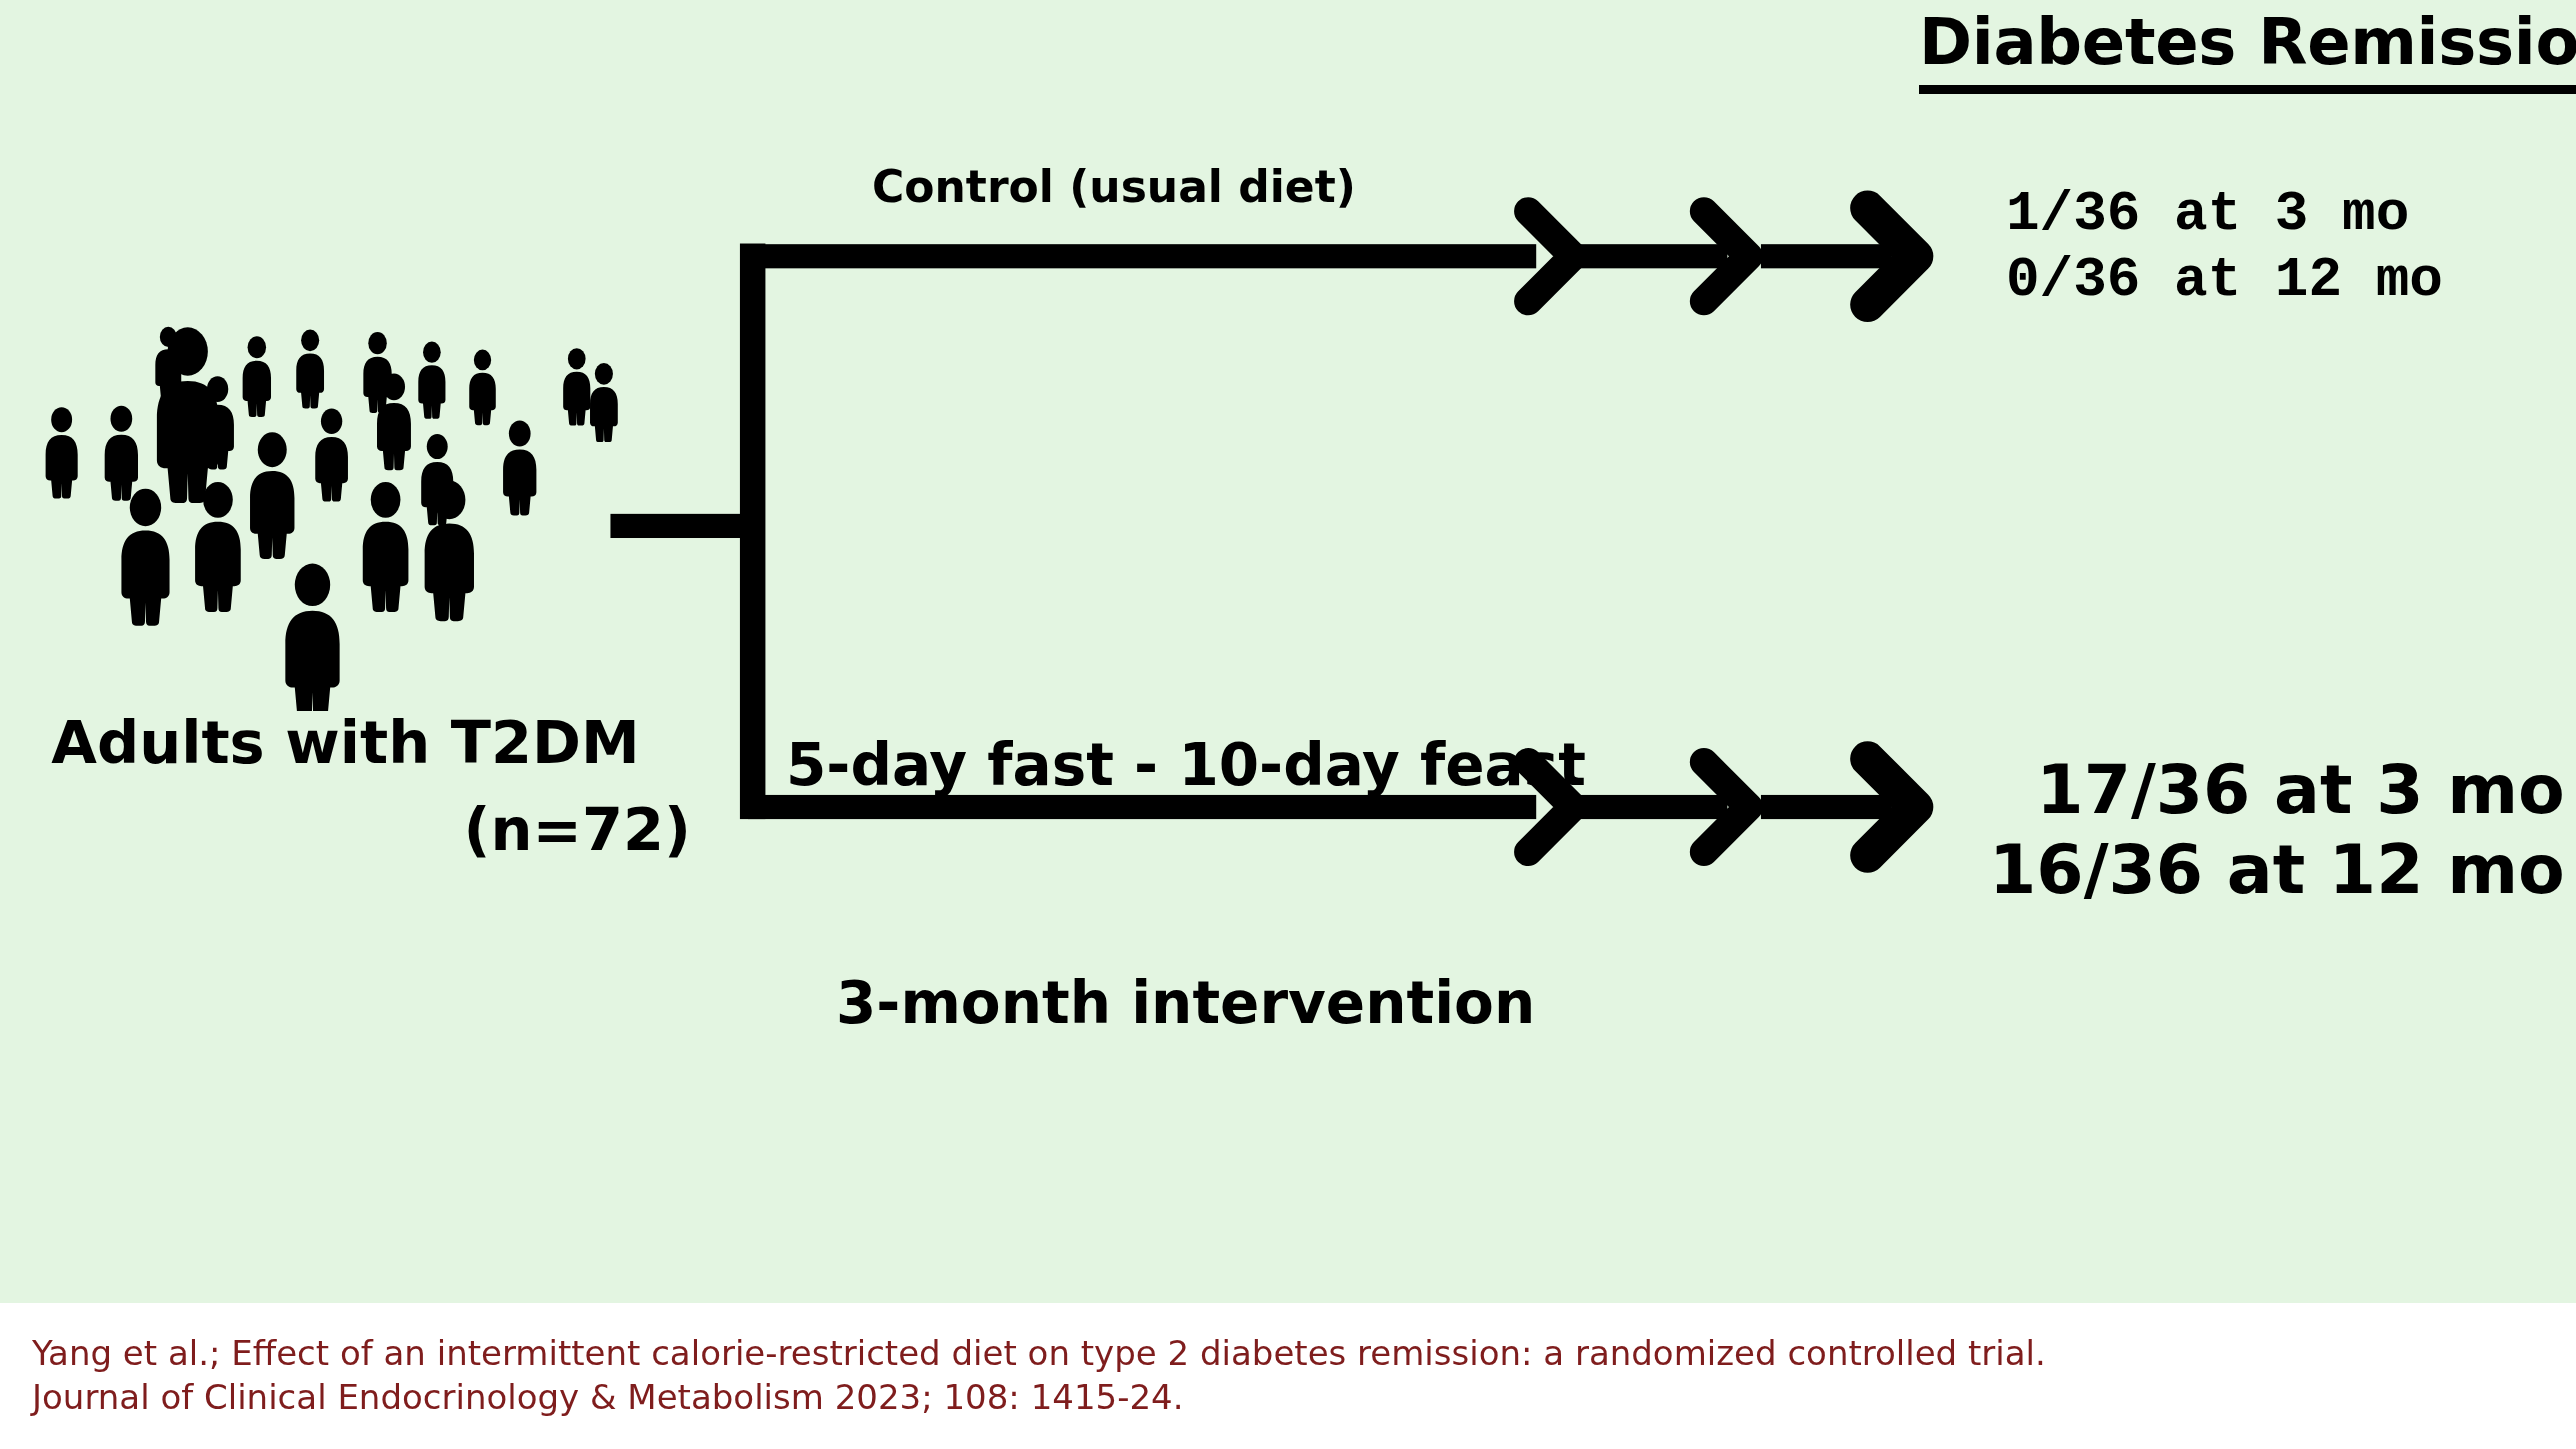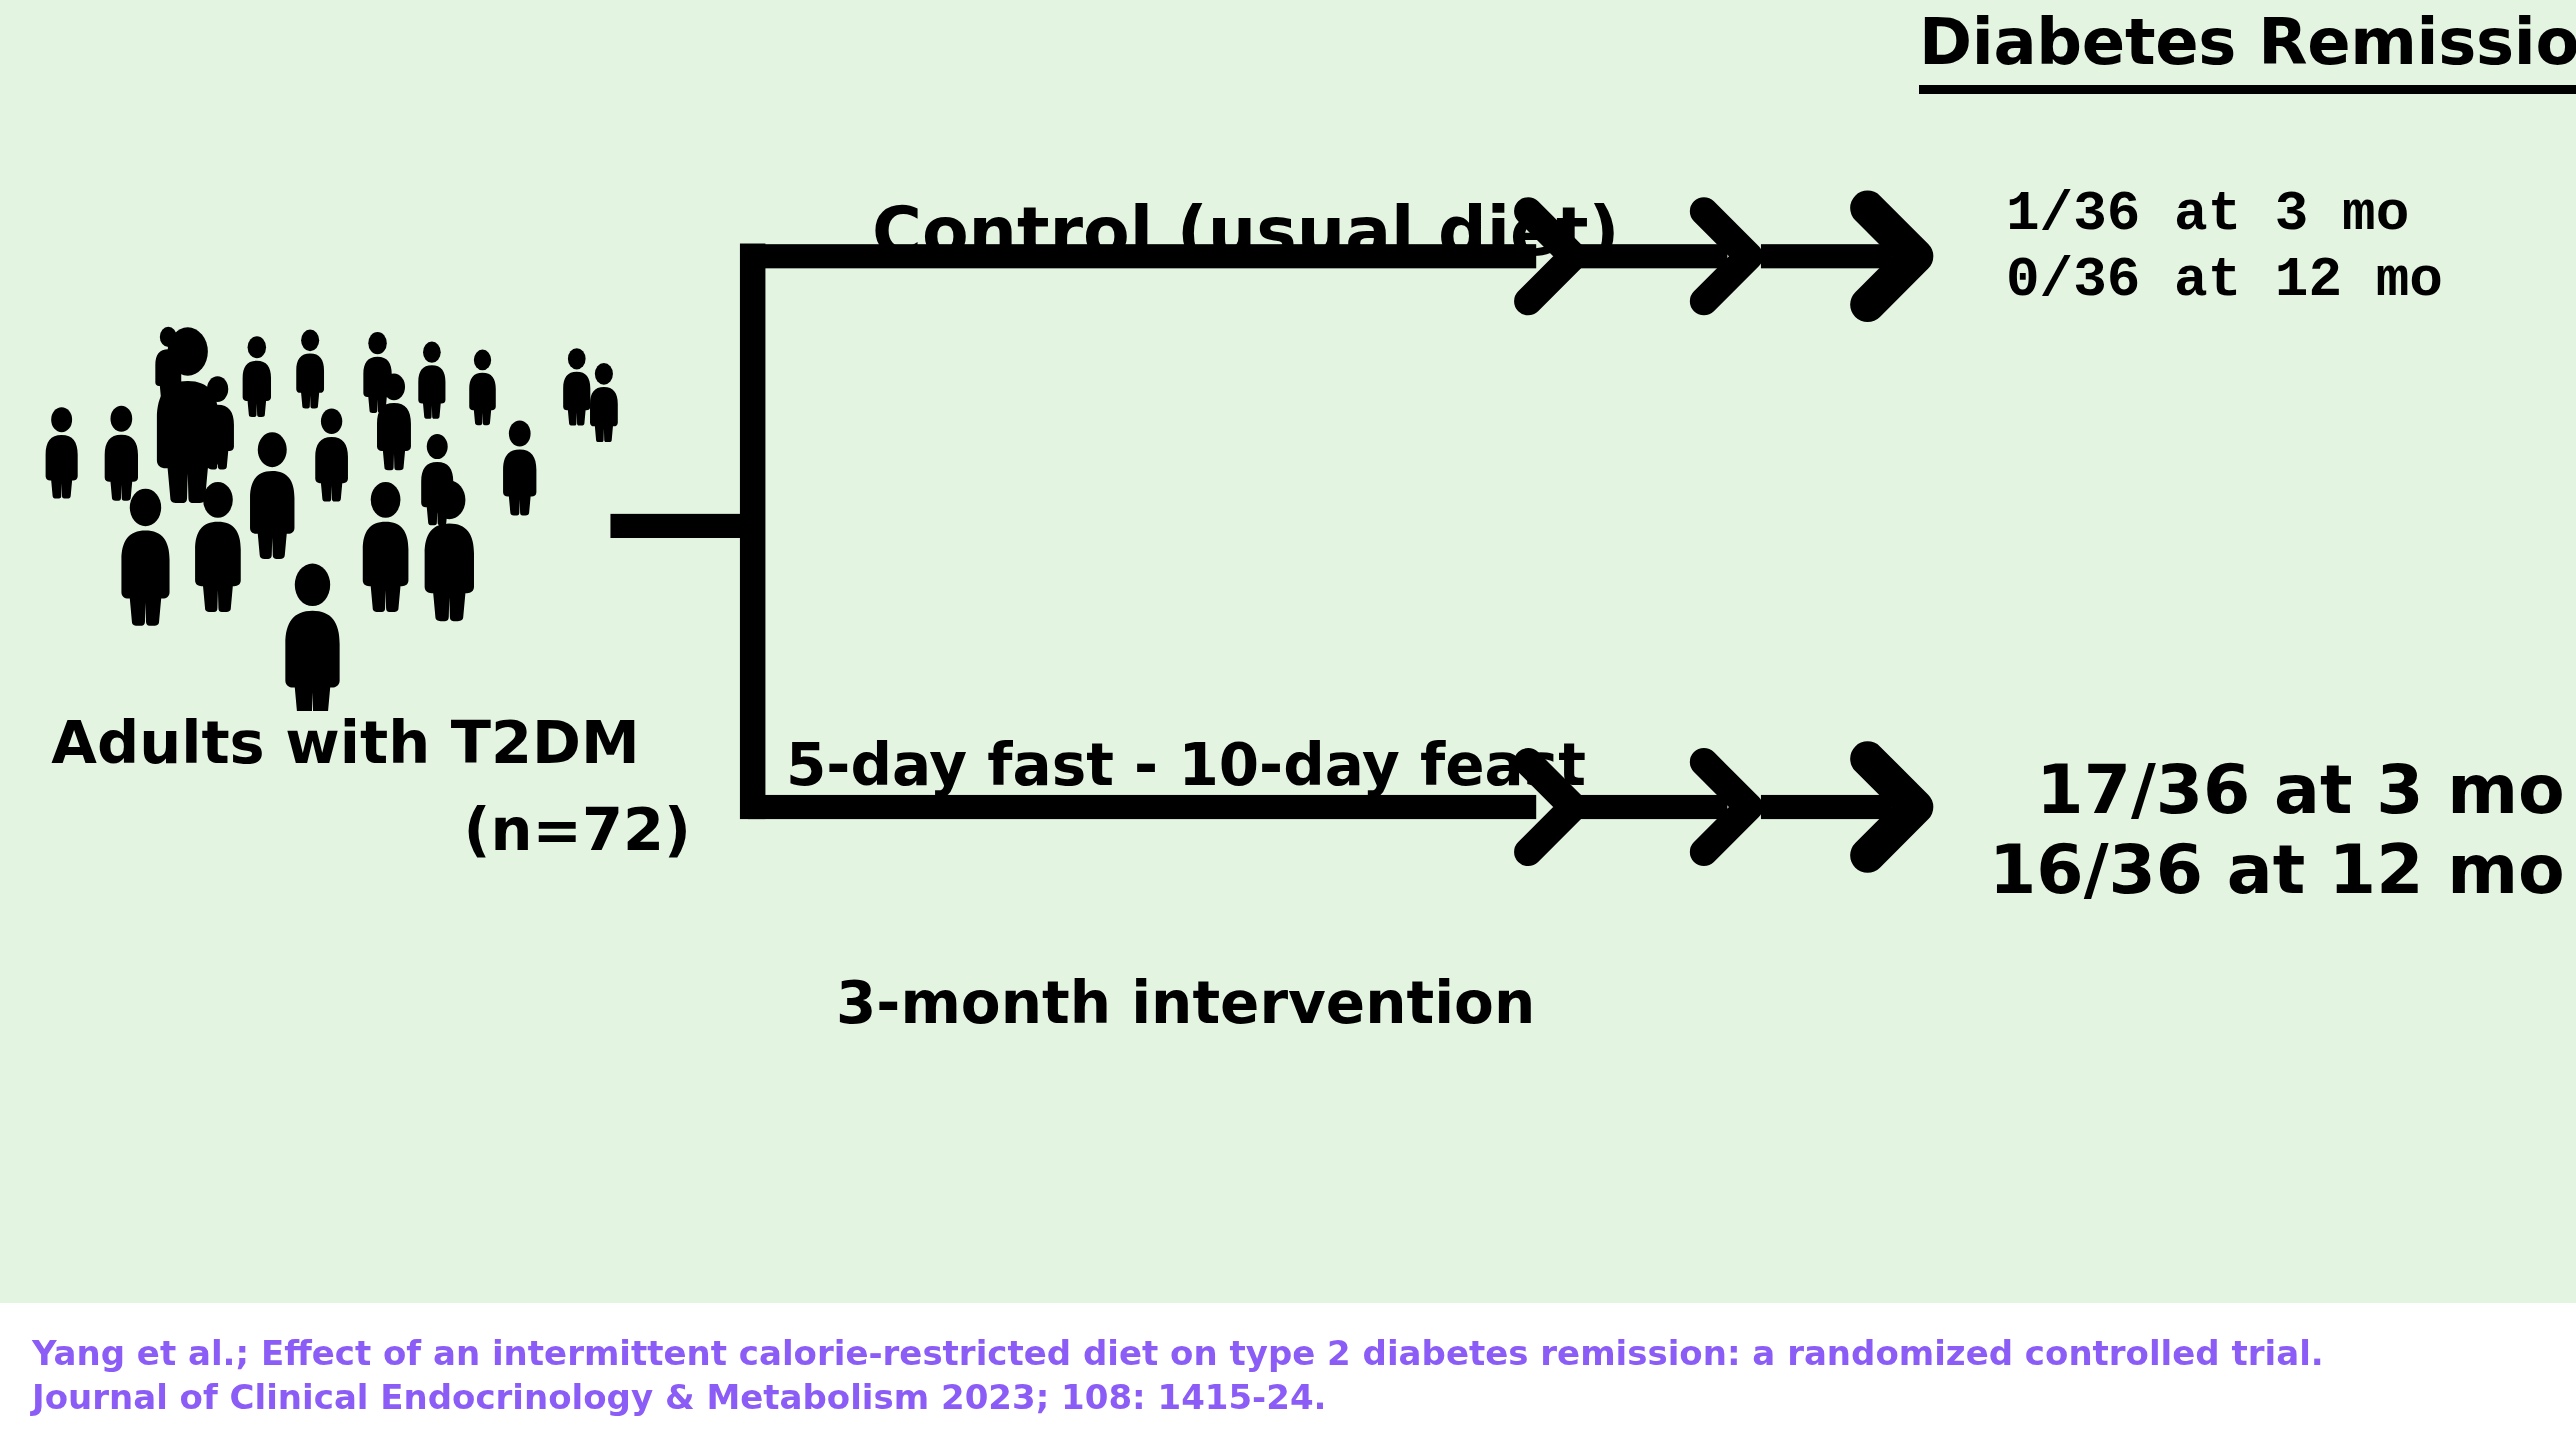--- a/index.html
+++ b/index.html
@@ -42,22 +42,21 @@
     font-size: 64px;
     letter-spacing: -0.3px;
     border-bottom: 9.4px solid #000;
     padding-bottom: 4px;
   }
 
   
   #control-label {
     left: 872px;
     top: 161px;
-    font-size: 68px;
-    margin-top: 31px;
+    font-size: 44px;
   }
   #if-label-1 {
     left: 849px;
     top: 641px;
     font-size: 58px;
   }
   #if-label-2 {
     left: 786px;
     top: 731px;
     font-size: 58px;
@@ -109,22 +108,22 @@
     text-align: right;
     font-size: 59px;
   }
 
   
   #citation {
     position: absolute;
     left: 32px;
     top: 1332px;
     font-size: 34px;
-    font-weight: 700;
-    color: #8b5cf6;
+    font-weight: 400;
+    color: #7f1d1d;
     line-height: 1.28;
   }
   .cite-line { display: block; white-space: nowrap; }
 
   
   svg.overlay {
     position: absolute;
     left: 0;
     top: 0;
     width: 2576px;

